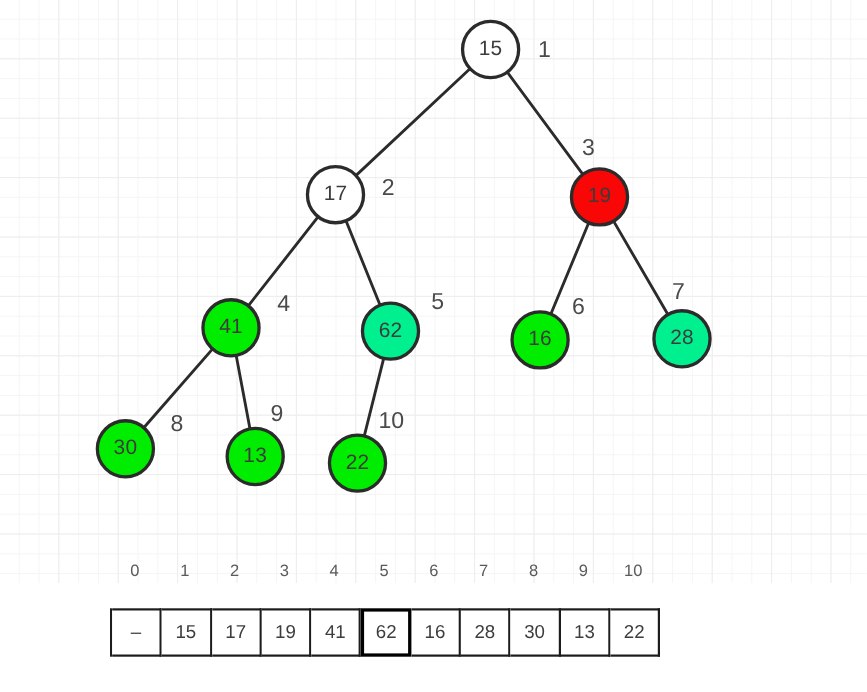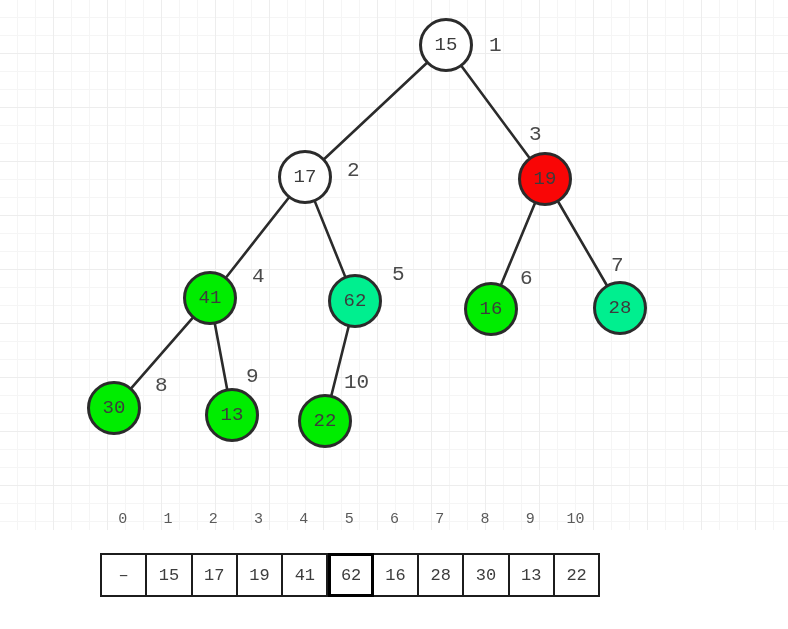--- a/index.html
+++ b/index.html
@@ -22,21 +22,20 @@
       linear-gradient(to right, #ededed 1px, transparent 1px),
       linear-gradient(to bottom, #ededed 1px, transparent 1px),
       linear-gradient(to right, #f5f5f5 1px, transparent 1px),
       linear-gradient(to bottom, #f5f5f5 1px, transparent 1px);
     background-size:
       54px 54px,
       54px 54px,
       18px 18px,
       18px 18px;
     background-position: -1px -1px, -1px -1px, -1px -1px, -1px -1px;
-    font-family: Liberation Mono, monospace;
   }
   #tree-svg {
     position: absolute;
     left: 0;
     top: 0;
     width: 788px;
     height: 629px;
     pointer-events: none;
   }
   .node {

